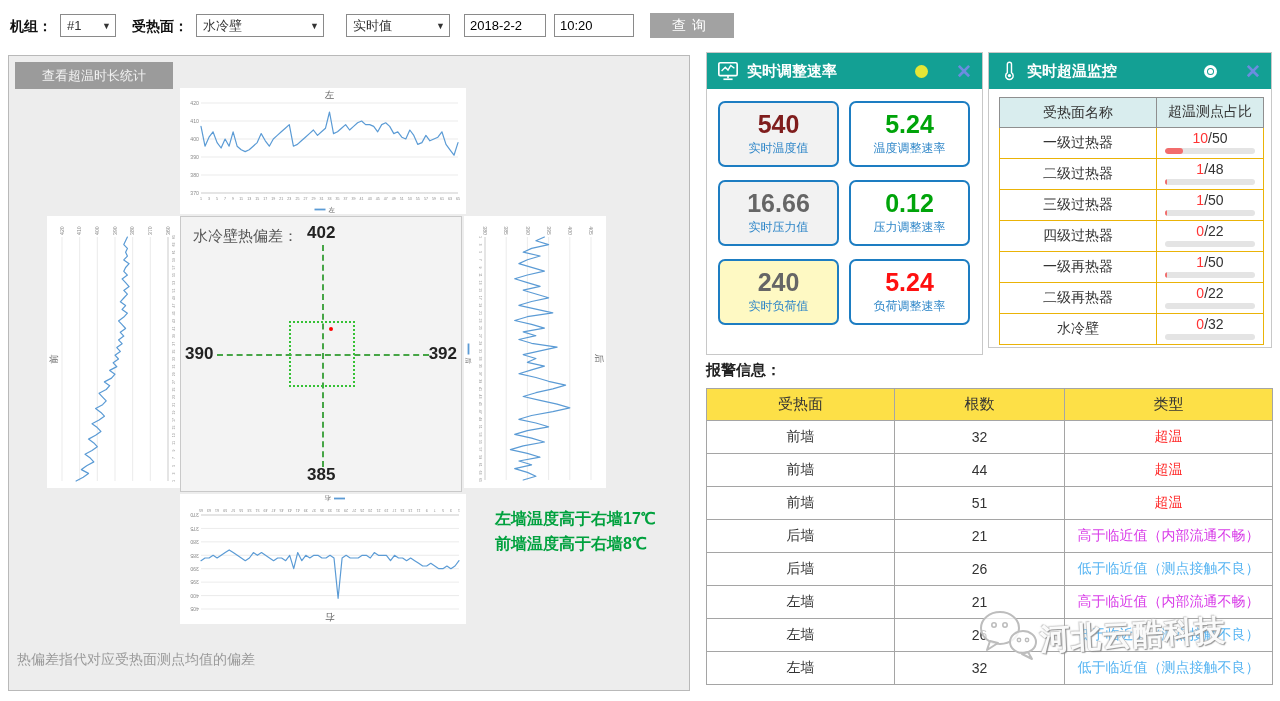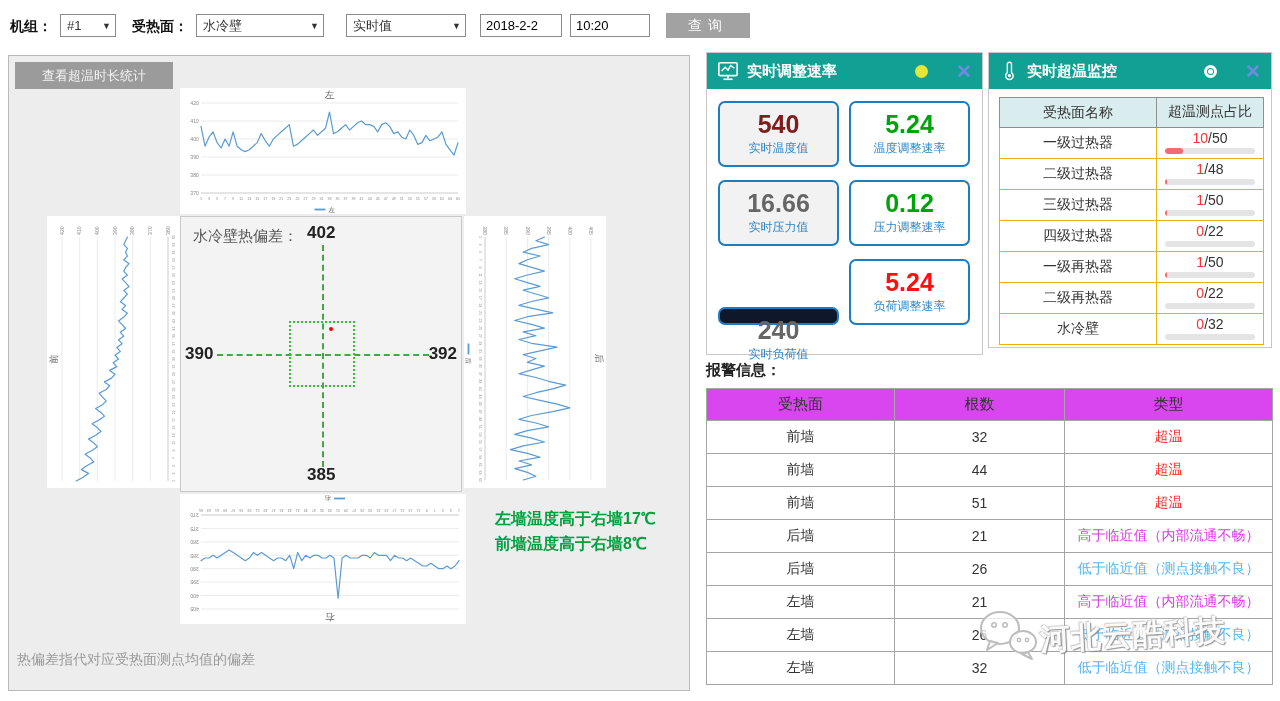--- a/index.html
+++ b/index.html
@@ -47,21 +47,21 @@
   .ot-table th { background:#d9edee; font-weight:normal; font-size:14px; color:#333; border:1px solid #8f8f8f; height:30px; }
   .ot-table td { border:1px solid #eab308; font-size:14px; text-align:center; height:30px; }
   .ot-name { width:157px; }
   .ot-val { width:107px; padding:2px 8px 4px 8px; }
   .ot-num { color:#f33; }
   .bar-track { margin-top:2px; width:100%; height:6px; background:#e4e4e4; border-radius:3px; overflow:hidden; }
   .bar-fill { height:6px; background:#f26c6c; border-radius:3px; }
 
   .alarm-title { position:absolute; left:706px; top:361px; font-size:15px; font-weight:bold; color:#222; }
   .alarm-table { position:absolute; left:706px; top:388px; border-collapse:collapse; background:#fff; }
-  .alarm-table th { background:#d946ef; font-weight:normal; font-size:15px; color:#333; border:1px solid #a5a5a5; height:32px; }
+  .alarm-table th { background:#fde047; font-weight:normal; font-size:15px; color:#333; border:1px solid #a5a5a5; height:32px; }
   .alarm-table td { border:1px solid #a5a5a5; font-size:14px; text-align:center; height:33px; }
   .col-surface { width:188px; } .col-count { width:170px; } .col-type { width:208px; }
 
   
   svg text { font-family:"Liberation Sans",sans-serif; }
   #chart-west-wrap  { left:38px;  top:160px; width:142px; height:272px; }
   #chart-east-wrap  { left:455px; top:160px; width:142px; height:272px; }
   #chart-west { position:absolute; width:272px; height:142px; transform:rotate(-90deg); transform-origin:136px 136px; }
   #chart-east { position:absolute; width:272px; height:142px; transform:rotate(90deg);  transform-origin:71px 71px; }
   #chart-top-wrap    { left:171px; top:32px;  width:286px; height:126px; }
@@ -83,21 +83,21 @@
       <span class="tb-label">机组：</span>
       <div class="sel" style="width:56px;">
         <span>#1</span>
         <span class="car">▼</span>
       </div>
       <span class="tb-label" style="margin-left:8px;">受热面：</span>
       <div class="sel" style="width:128px;">
         <span>水冷壁</span>
         <span class="car">▼</span>
       </div>
-      <div class="sel" style="width:120px; margin-left:14px;">
+      <div class="sel" style="width:104px; margin-left:14px;">
         <span>实时值</span>
         <span class="car">▼</span>
       </div>
       <input class="tb-input" style="width: 82px; margin-left: 6px;" value="2018-2-2">
       <input class="tb-input" style="width: 80px;" value="10:20">
       <button class="query-btn" style="margin-left:8px;">查询</button>
     </div>
   </div>
 
   <div id="left-panel" class="abs">
@@ -372,21 +372,21 @@
           <div class="l">温度调整速率</div>
         </div>
         <div class="card" style="background: rgb(242, 242, 242);">
           <div class="v" style="color: rgb(102, 102, 102);">16.66</div>
           <div class="l">实时压力值</div>
         </div>
         <div class="card" style="background: rgb(255, 255, 255);">
           <div class="v" style="color: rgb(0, 164, 10);">0.12</div>
           <div class="l">压力调整速率</div>
         </div>
-        <div class="card" style="background: #0f172a; margin-top: 48px;">
+        <div class="card" style="background: #fef9c3;">
           <div class="v" style="color: rgb(102, 102, 102);">240</div>
           <div class="l">实时负荷值</div>
         </div>
         <div class="card" style="background: rgb(255, 255, 255);">
           <div class="v" style="color: rgb(254, 16, 16);">5.24</div>
           <div class="l">负荷调整速率</div>
         </div>
       </div>
   </div>
 

